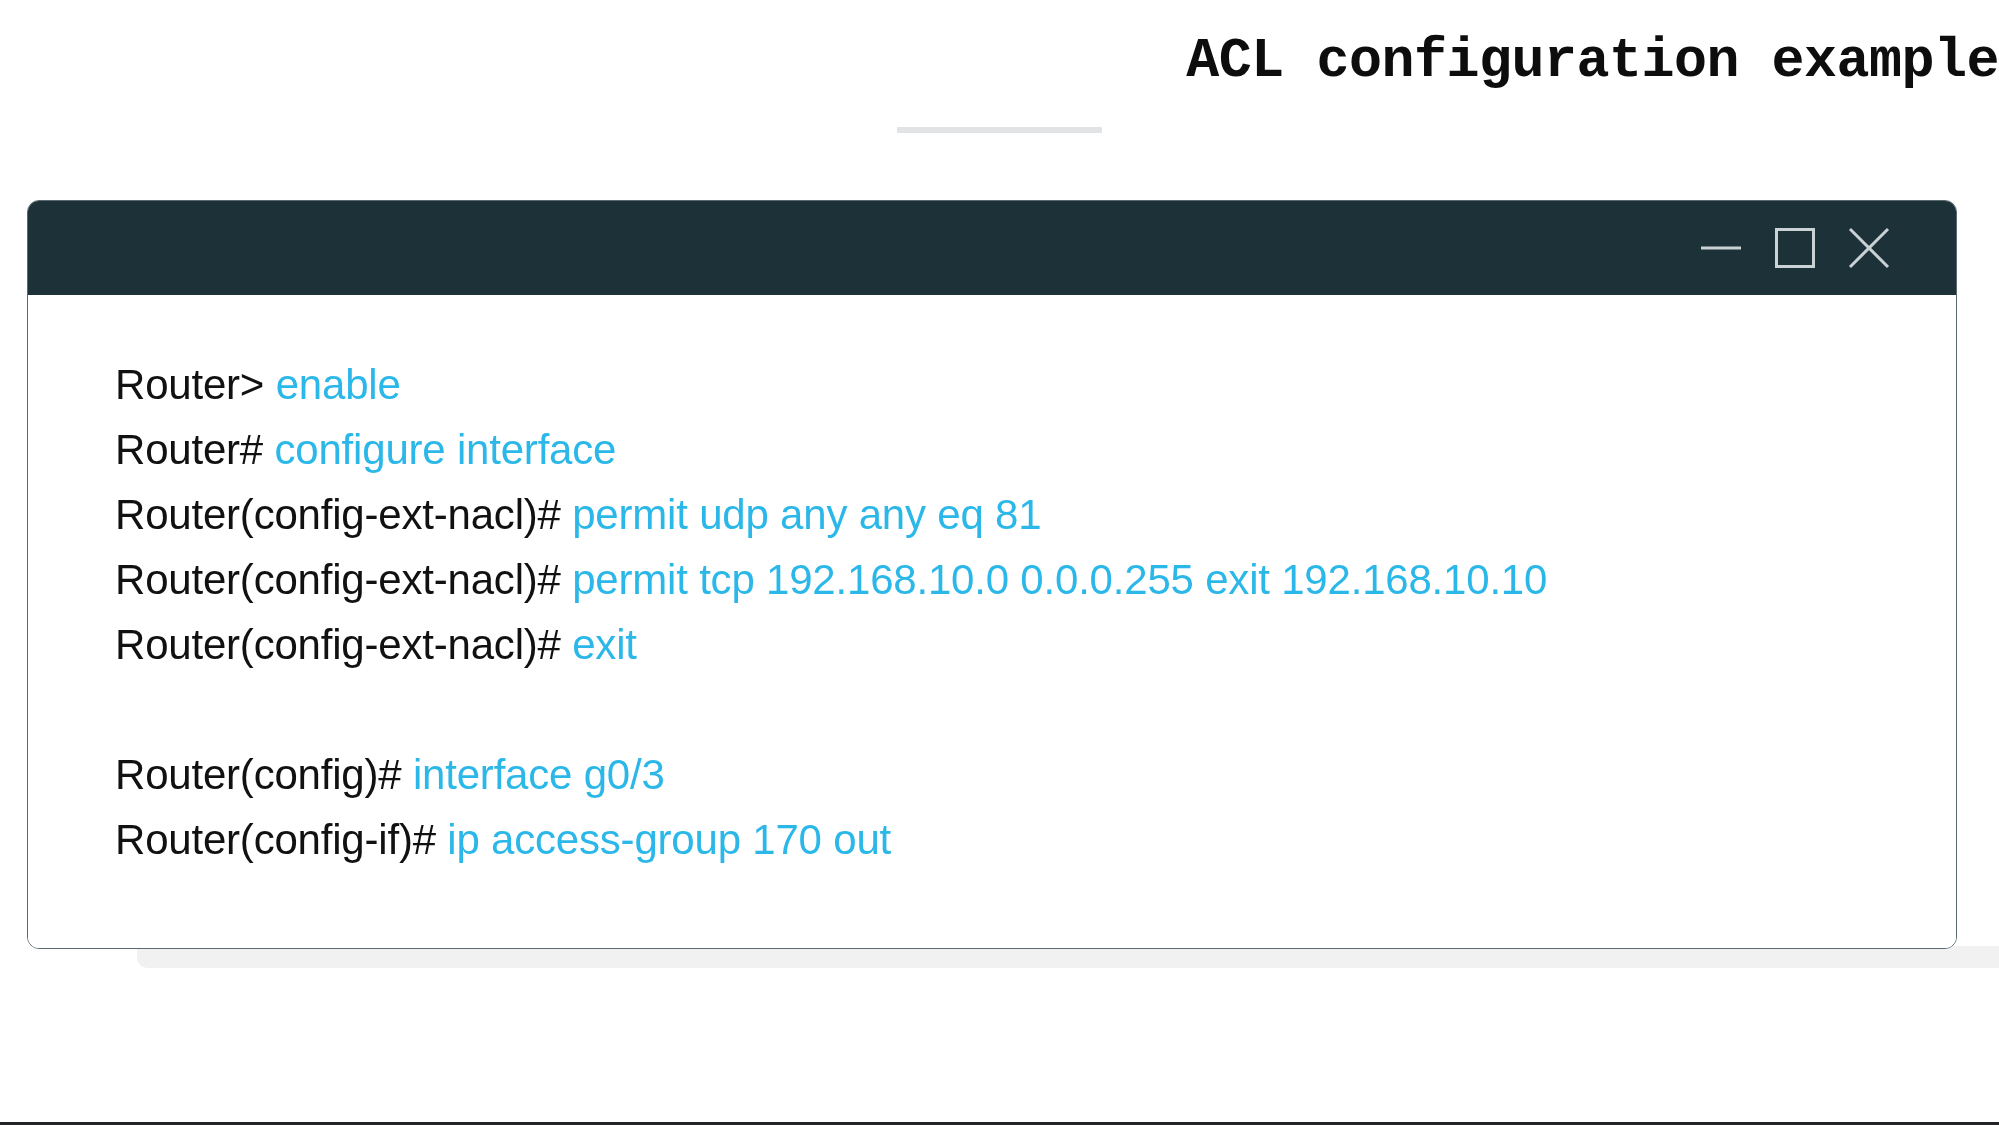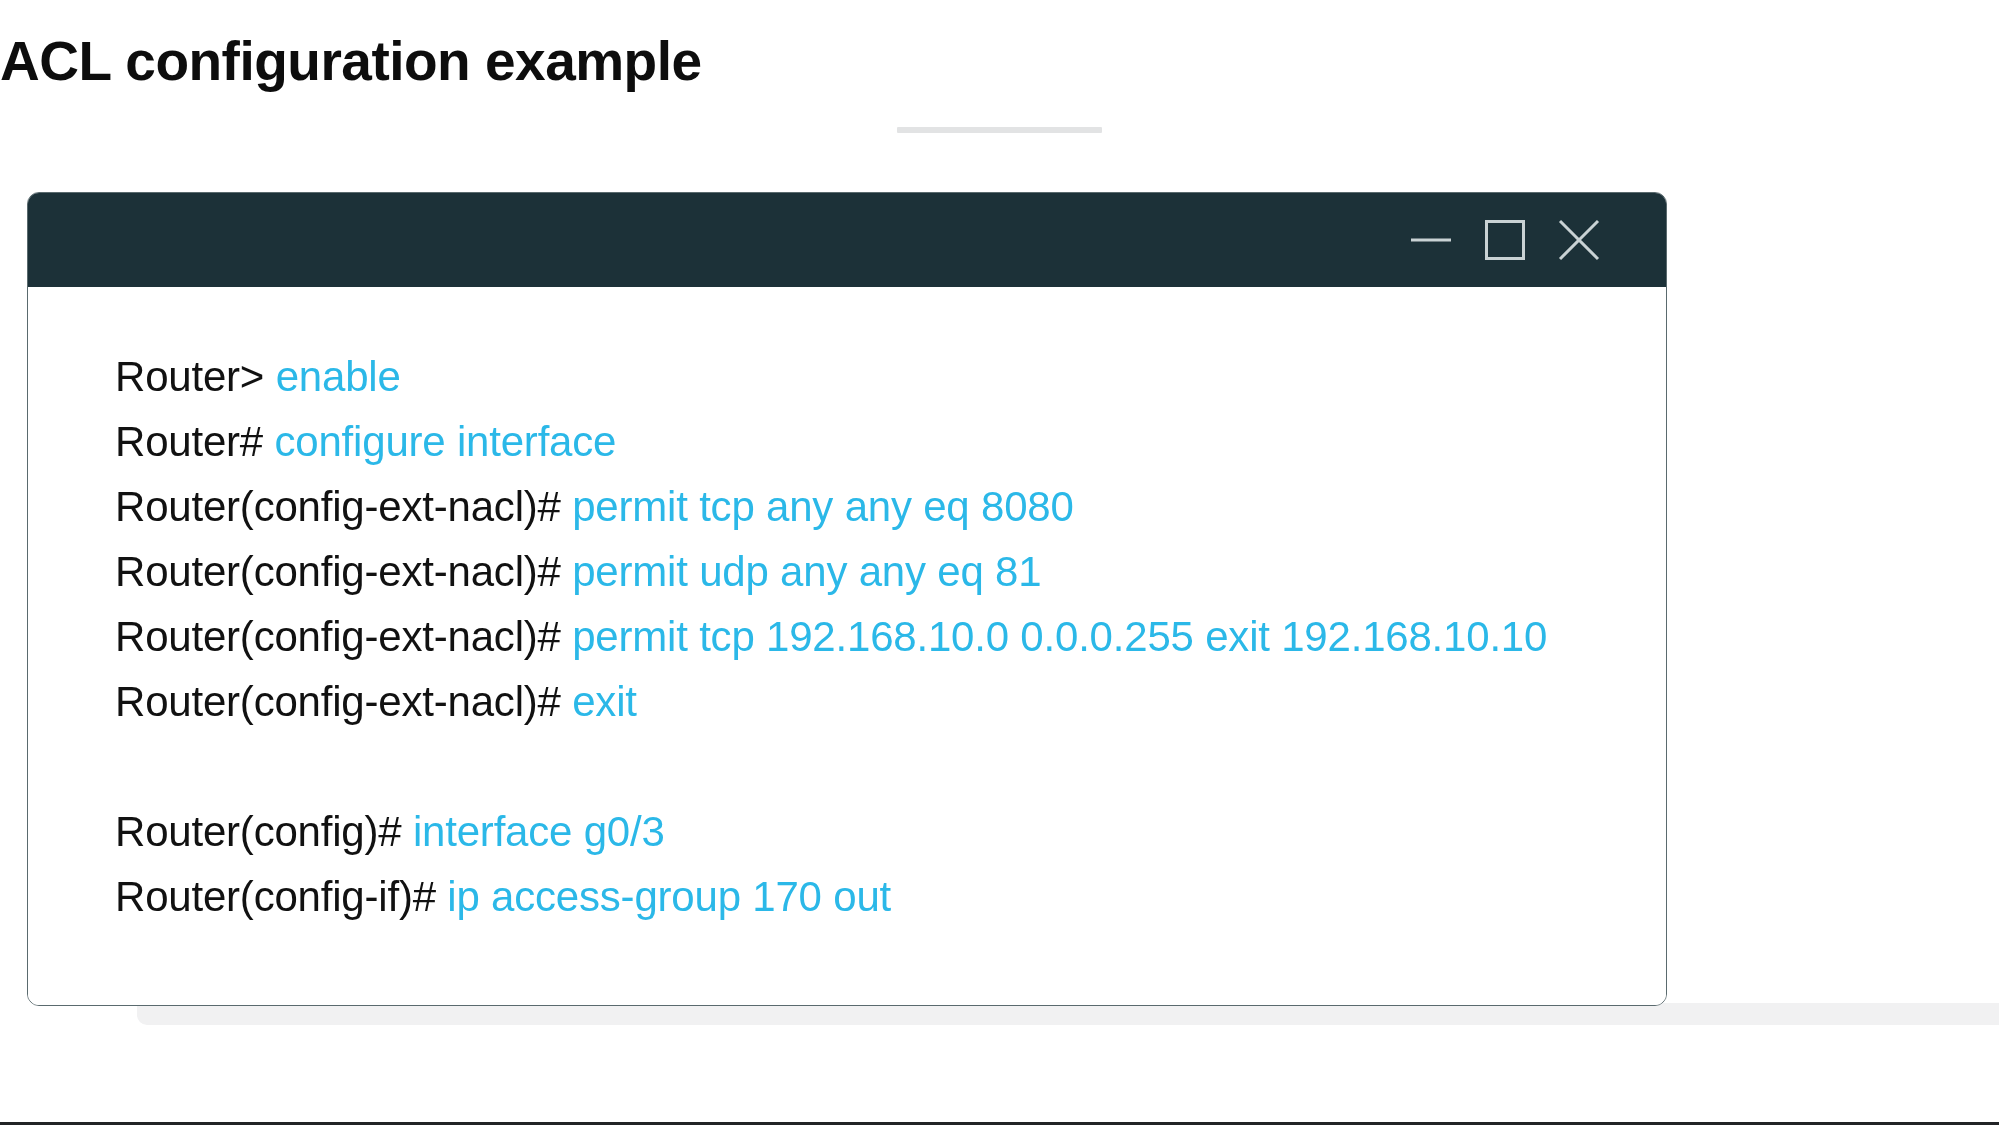--- a/index.html
+++ b/index.html
@@ -12,22 +12,23 @@
     background: #ffffff;
     font-family: "Liberation Sans", sans-serif;
     overflow: hidden;
     position: relative;
   }
 
   
   .page-header {
     width: 100%;
     padding-top: 30px;
-    text-align: left;
+    text-align: right;
     box-sizing: border-box;
+    font-family: Liberation Mono, monospace;
   }
   .page-title {
     font-size: 55px;
     font-weight: bold;
     color: #0d0d0d;
     letter-spacing: -0.5px;
     line-height: 1.15;
     margin: 0;
   }
   .title-divider {
@@ -35,22 +36,22 @@
     height: 6px;
     background: #e2e3e4;
     margin: 34px auto 0 auto;
     border-radius: 1px;
   }
 
   
   .terminal-shell {
     position: absolute;
     left: 27px;
-    top: 192px;
-    width: 1640px;
+    top: 200px;
+    width: 1930px;
   }
   .terminal-window {
     position: relative;
     border-radius: 12px;
     background: #ffffff;
     border: 1px solid #5a6a6e;
     box-sizing: border-box;
     overflow: hidden;
     z-index: 2;
   }
@@ -142,21 +143,20 @@
         <svg width="48" height="48" viewBox="0 0 48 48" aria-hidden="true">
           <line x1="5" y1="5" x2="43" y2="43" stroke="#c9d2d4" stroke-width="3"></line>
           <line x1="43" y1="5" x2="5" y2="43" stroke="#c9d2d4" stroke-width="3"></line>
         </svg>
       </div>
     </div>
 
     <div class="terminal-body">
       <div class="term-line"><span class="prompt">Router&gt; </span><span class="cmd">enable</span></div>
       <div class="term-line"><span class="prompt">Router# </span><span class="cmd">configure interface</span></div>
-      <div class="term-line"><span class="prompt">Router(config-ext-nacl)# </span><span class="cmd">permit tcp any any eq 8080</span></div>
       <div class="term-line"><span class="prompt">Router(config-ext-nacl)# </span><span class="cmd">permit udp any any eq 81</span></div>
       <div class="term-line"><span class="prompt">Router(config-ext-nacl)# </span><span class="cmd">permit tcp 192.168.10.0 0.0.0.255 exit 192.168.10.10</span></div>
       <div class="term-line"><span class="prompt">Router(config-ext-nacl)# </span><span class="cmd">exit</span></div>
       <div class="term-line spacer"></div>
       <div class="term-line"><span class="prompt">Router(config)# </span><span class="cmd">interface g0/3</span></div>
       <div class="term-line"><span class="prompt">Router(config-if)# </span><span class="cmd">ip access-group 170 out</span></div>
     </div>
 
   </div>
 </div>

